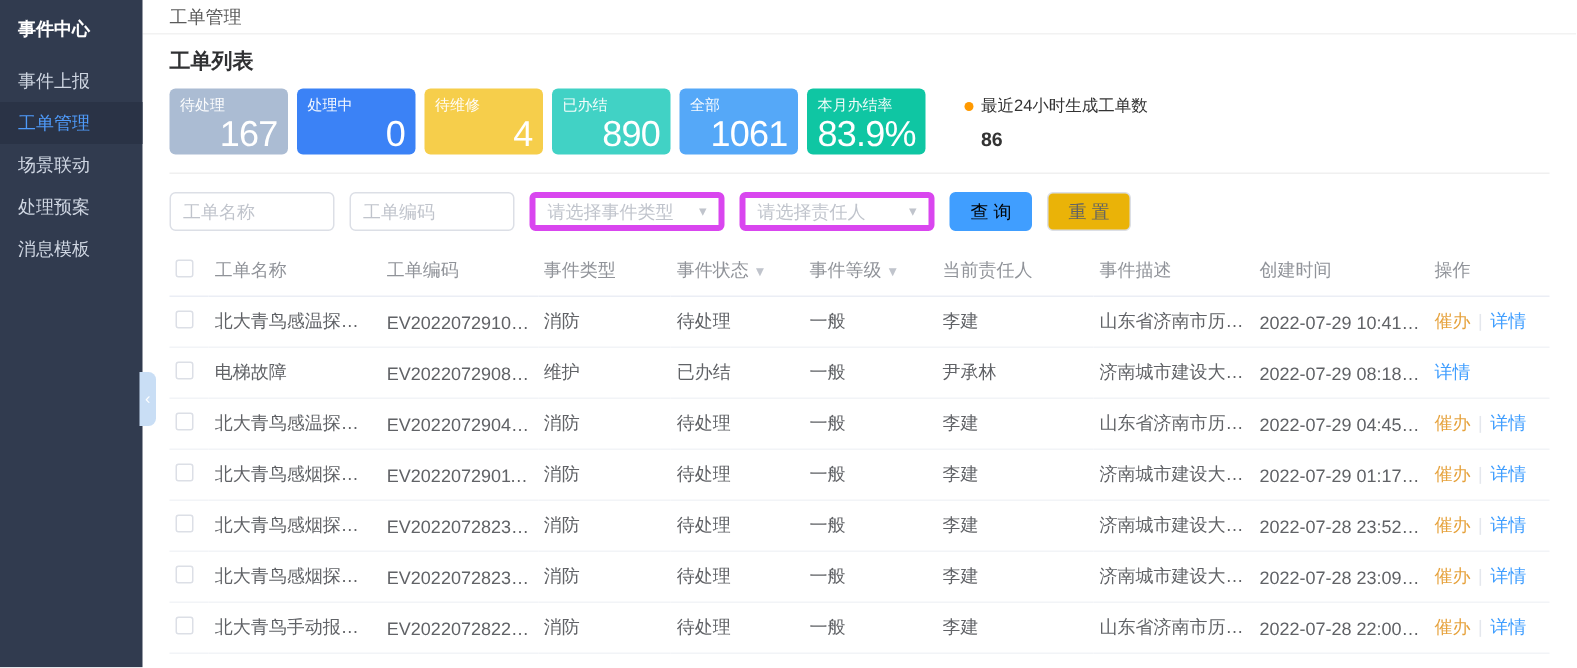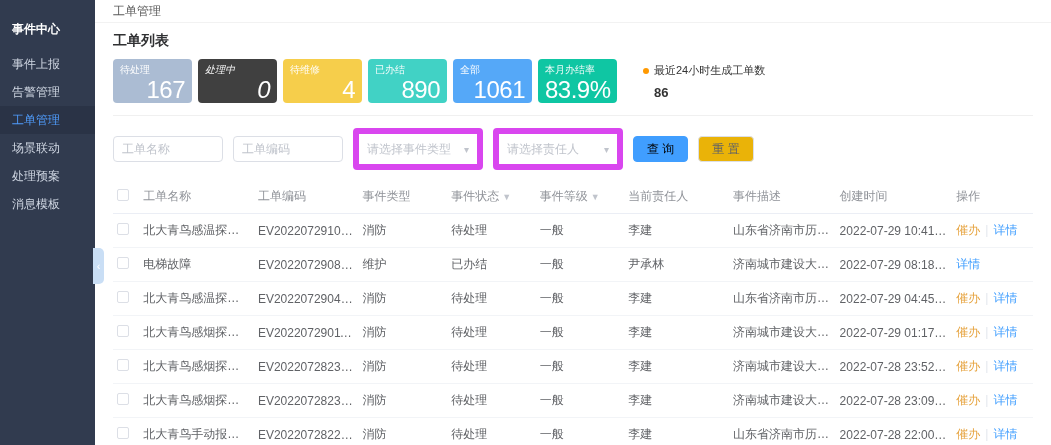--- a/index.html
+++ b/index.html
@@ -2,21 +2,21 @@
 <html><head>
 <meta charset="utf-8">
 <style>
   * { box-sizing: border-box; margin: 0; padding: 0; }
   html,body { background:#fff; }
   body { font-family: "Liberation Sans", sans-serif; }
   .app { width:1051px; height:445px; display:flex; background:#fff; overflow:hidden; position:relative; }
 
   
   .sidebar { width:95px; flex-shrink:0; background:#313b4f; color:#dfe4ec; position:relative; z-index:2; }
-  .brand { font-size:12px; font-weight:bold; color:#fff; padding:21px 12px 12px 12px; }
+  .brand { font-size:12px; font-weight:bold; color:#fff; padding:11px 12px 12px 12px; }
   .side-item { font-size:12px; padding:7px 12px; color:#cfd6e2; cursor:pointer; line-height:14px; }
   .side-item.active { color:#4f9bfa; background:#2a3346; }
   .collapse-handle { position:absolute; right:-9px; top:248px; width:11px; height:36px;
     background:#c9def5; color:#ffffff; border-radius:0 5px 5px 0; display:flex; align-items:center; justify-content:center;
     font-size:11px; cursor:pointer; }
 
   
   .main { flex:1; display:flex; flex-direction:column; min-width:0; }
   .topbar { height:23px; border-bottom:1px solid #f2f2f2; display:flex; align-items:center; padding:0 18px; flex-shrink:0; }
   .topbar span { font-size:12px; color:#5a5a5a; }
@@ -35,21 +35,21 @@
   .recent-top { display:flex; align-items:center; font-size:11px; color:#333; }
   .dot { width:6px; height:6px; border-radius:50%; margin-right:5px; flex-shrink:0; }
   .recent-value { font-size:13px; font-weight:bold; color:#333; margin:7px 0 0 11px; }
 
   .hr { border-top:1px solid #f0f0f0; margin:12px 0 12px 0; }
 
   
   .filters { display:flex; align-items:center; gap:10px; margin-bottom:10px; }
   .f-input { width:110px; height:26px; border:1px solid #dcdfe6; border-radius:4px; padding:0 8px; font-size:12px; color:#606266; outline:none; }
   .f-input::placeholder { color:#c0c4cc; }
-  .f-select { width:130px; height:42px; border:6px solid #d946ef; border-radius:4px; padding:0 8px; font-size:12px;
+  .f-select { width:130px; height:26px; border:4px solid #d946ef; border-radius:4px; padding:0 8px; font-size:12px;
     color:#c0c4cc; display:flex; align-items:center; justify-content:space-between; cursor:pointer; background:#fff; }
   .f-select .caret { color:#c0c4cc; font-size:10px; }
   .btn { height:26px; padding:0 13px; border-radius:4px; font-size:12px; cursor:pointer; border:1px solid #dcdfe6; background:#eab308; color:#606266; }
   .btn.primary { background:#409eff; border-color:#409eff; color:#000000; }
 
   
   table { width:100%; border-collapse:collapse; font-size:12px; table-layout:fixed; }
   th { color:#909399; font-weight:normal; text-align:left; padding:8px 4px; border-bottom:1px solid #ebeef5; white-space:nowrap; }
   td { color:#606266; padding:8px 4px; border-bottom:1px solid #f2f4f7; white-space:nowrap; overflow:hidden; text-overflow:ellipsis; }
   .col-chk { width:26px; }
@@ -71,21 +71,20 @@
 </style>
 </head>
 <body>
 
 <div class="app">
 
   <aside class="sidebar">
     <div class="brand">事件中心</div>
     <nav id="side-nav">
         <div class="side-item">事件上报</div>
-        <div class="side-item">告警管理</div>
         <div class="side-item active">工单管理</div>
         <div class="side-item">场景联动</div>
         <div class="side-item">处理预案</div>
         <div class="side-item">消息模板</div>
       </nav>
     <div class="collapse-handle">
       <span>‹</span>
     </div>
   </aside>
 
@@ -96,21 +95,21 @@
 
     <div class="content">
       <div class="page-title">工单列表</div>
 
       <div class="stats-row">
         <div class="cards" id="cards">
             <div class="stat-card" style="background: rgb(171, 188, 211);">
               <div class="stat-label">待处理</div>
               <div class="stat-value">167</div>
             </div>
-            <div class="stat-card" style="background: #404040; font-style: italic;">
+            <div class="stat-card" style="background: #3b82f6;">
               <div class="stat-label">处理中</div>
               <div class="stat-value">0</div>
             </div>
             <div class="stat-card" style="background: rgb(246, 206, 75);">
               <div class="stat-label">待维修</div>
               <div class="stat-value">4</div>
             </div>
             <div class="stat-card" style="background: rgb(65, 210, 197);">
               <div class="stat-label">已办结</div>
               <div class="stat-value">890</div>

